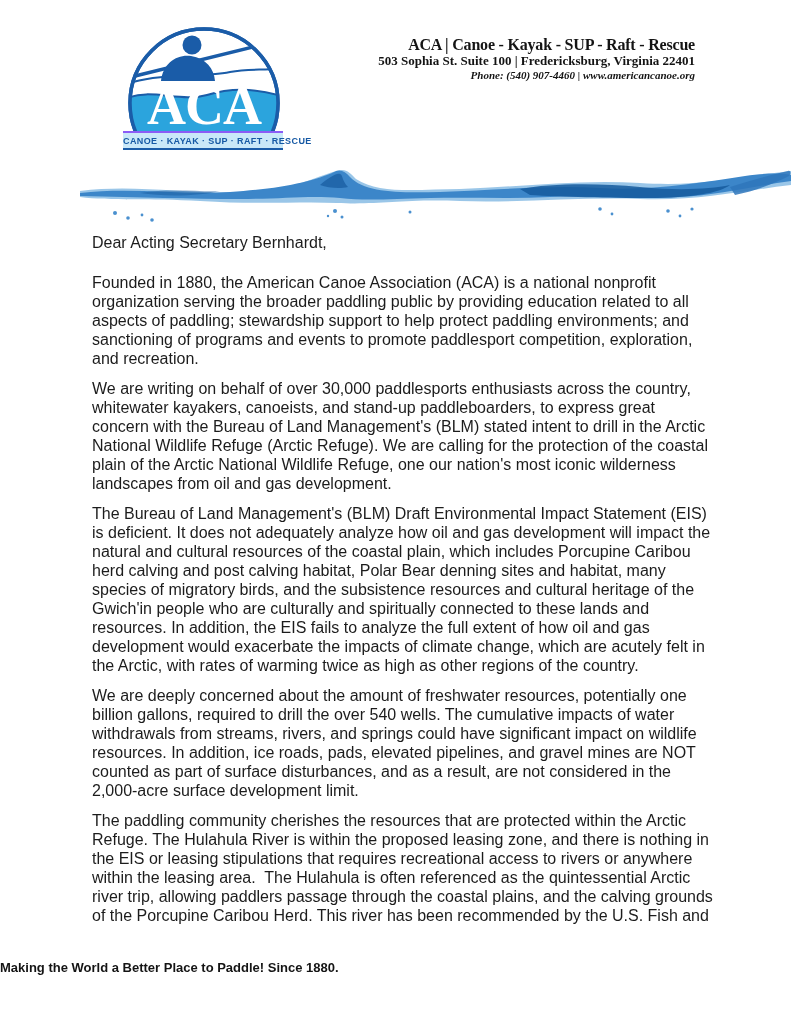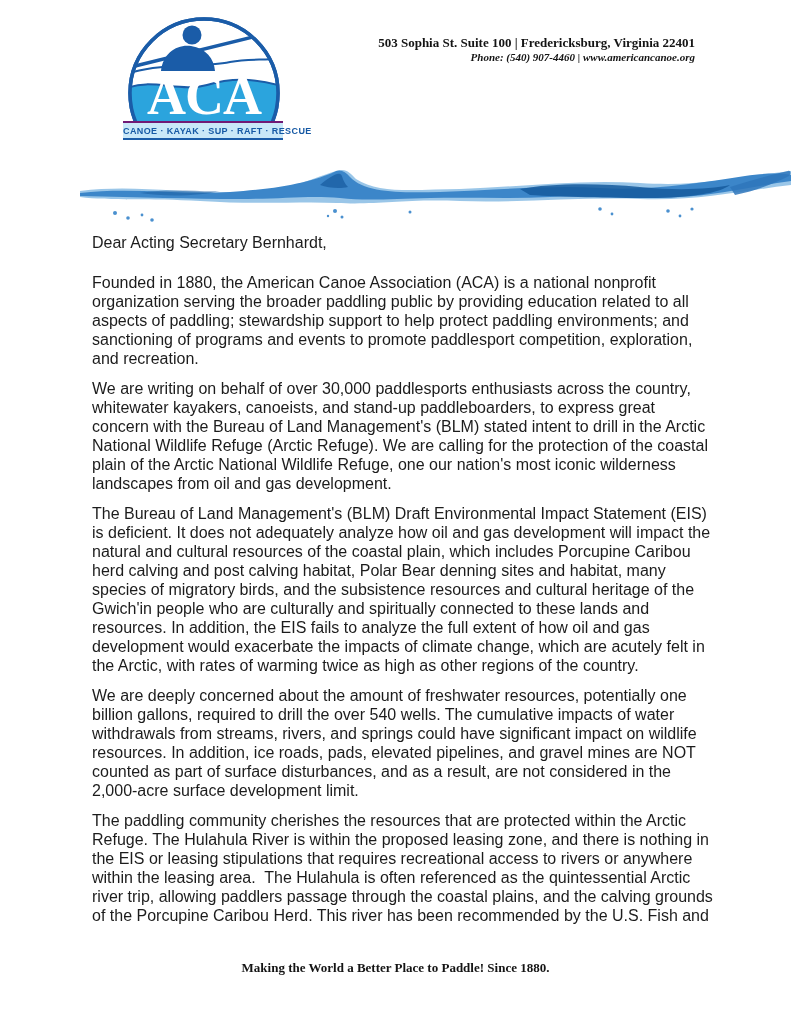--- a/index.html
+++ b/index.html
@@ -10,37 +10,37 @@
     background: #ffffff;
     margin: 0 auto;
     overflow: hidden;
     font-family: "Liberation Sans", sans-serif;
   }
 
   
   .logo {
     position: absolute;
     left: 123px;
-    top: 15px;
+    top: 25px;
     width: 164px;
     height: 128px;
   }
   .logo-mark {
     position: absolute;
     left: 2px;
     top: 0;
     display: block;
   }
   .logo-banner {
     position: absolute;
     left: 0;
     top: 106px;
     width: 160px;
     box-sizing: border-box;
-    border-top: 2px solid #701a75;
+    border-top: 2px solid #8b5cf6;
     border-bottom: 2px solid #1a5ca8;
     background: #c9e8f8;
     color: #1659a4;
     font-size: 9px;
     font-weight: bold;
     letter-spacing: 0.4px;
     text-align: center;
     padding: 3px 0 2px 0;
     white-space: nowrap;
   }
@@ -83,22 +83,22 @@
     white-space: pre-wrap;
   }
   .letter-body p.salutation { margin-bottom: 21px; }
 
   
   .page-footer {
     position: absolute;
     left: 0;
     top: 960px;
     width: 100%;
-    text-align: center;
-    font-family: Liberation Serif, serif;
+    text-align: left;
+    font-family: Liberation Sans, sans-serif;
     font-weight: bold;
     font-size: 13px;
     color: #141414;
   }
 </style>
 </head>
 <body>
 
 <div class="page">
 
@@ -118,20 +118,21 @@
         <circle cx="67" cy="20" r="9.5" fill="#1a5ca8"></circle>
         <path d="M36,56 C38,38 52,29 66,31 C81,33 89,44 90,56 Z" fill="#1a5ca8"></path>
       </g>
       <text x="79" y="99" text-anchor="middle" font-family="'Liberation Serif', serif" font-weight="bold" font-size="54" letter-spacing="-1" fill="#ffffff">ACA</text>
       <circle cx="79" cy="78" r="74" fill="none" stroke="#1a5ca8" stroke-width="3.5"></circle>
     </svg>
     <div class="logo-banner">CANOE · KAYAK · SUP · RAFT · RESCUE</div>
   </div>
 
   <div class="letterhead">
+    <div class="lh-org">ACA | Canoe - Kayak - SUP - Raft - Rescue</div>
     <div class="lh-addr">503 Sophia St. Suite 100 | Fredericksburg, Virginia 22401</div>
     <div class="lh-phone">Phone: (540) 907-4460 | www.americancanoe.org</div>
   </div>
 
   <div class="water">
     <svg width="711" height="58" viewBox="0 0 711 58" xmlns="http://www.w3.org/2000/svg">
 
       <path d="M0,26 C60,18 120,32 180,26 C220,22 240,10 257,6 C266,3 270,8 276,14
                C300,30 340,24 380,24 C440,22 500,14 560,18 C620,22 660,12 711,6
                L711,20 C660,26 620,36 560,34 C500,32 440,38 380,36 C320,34 300,40 257,38

